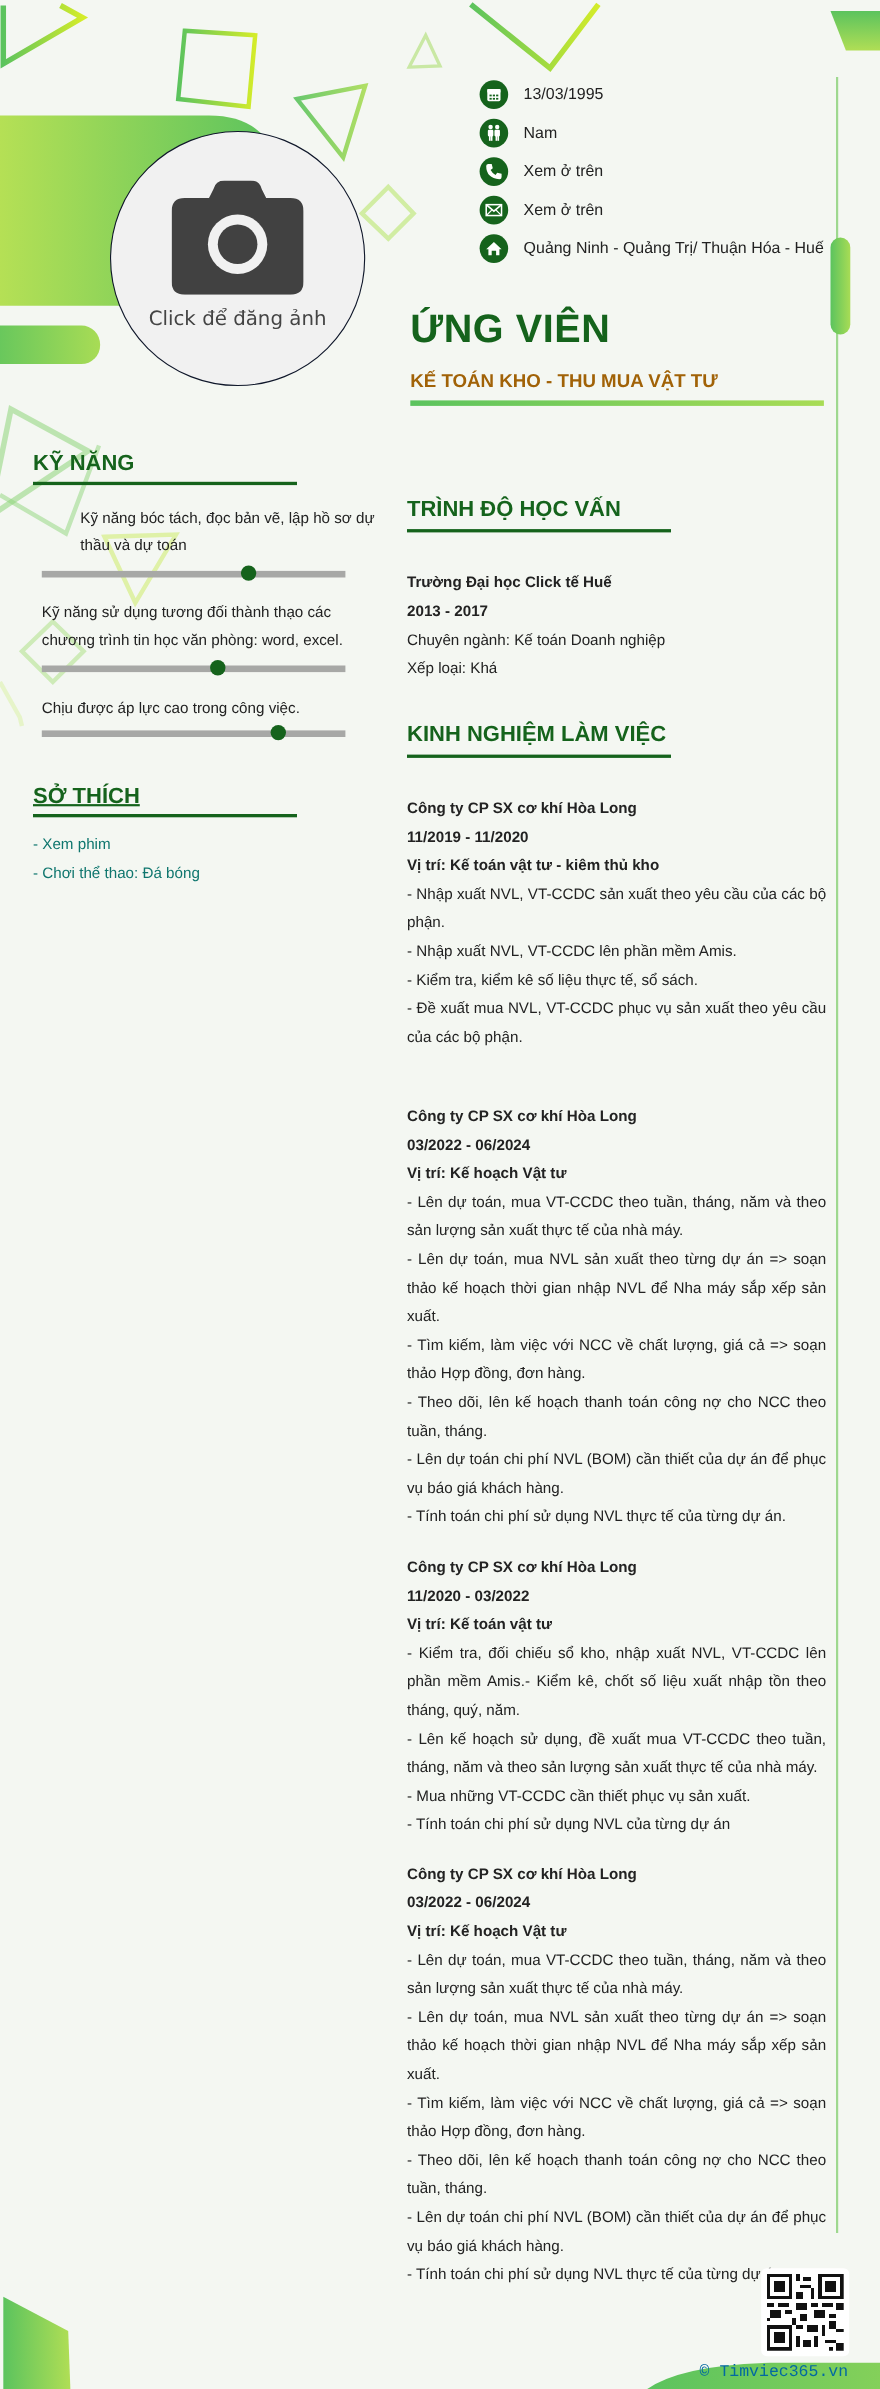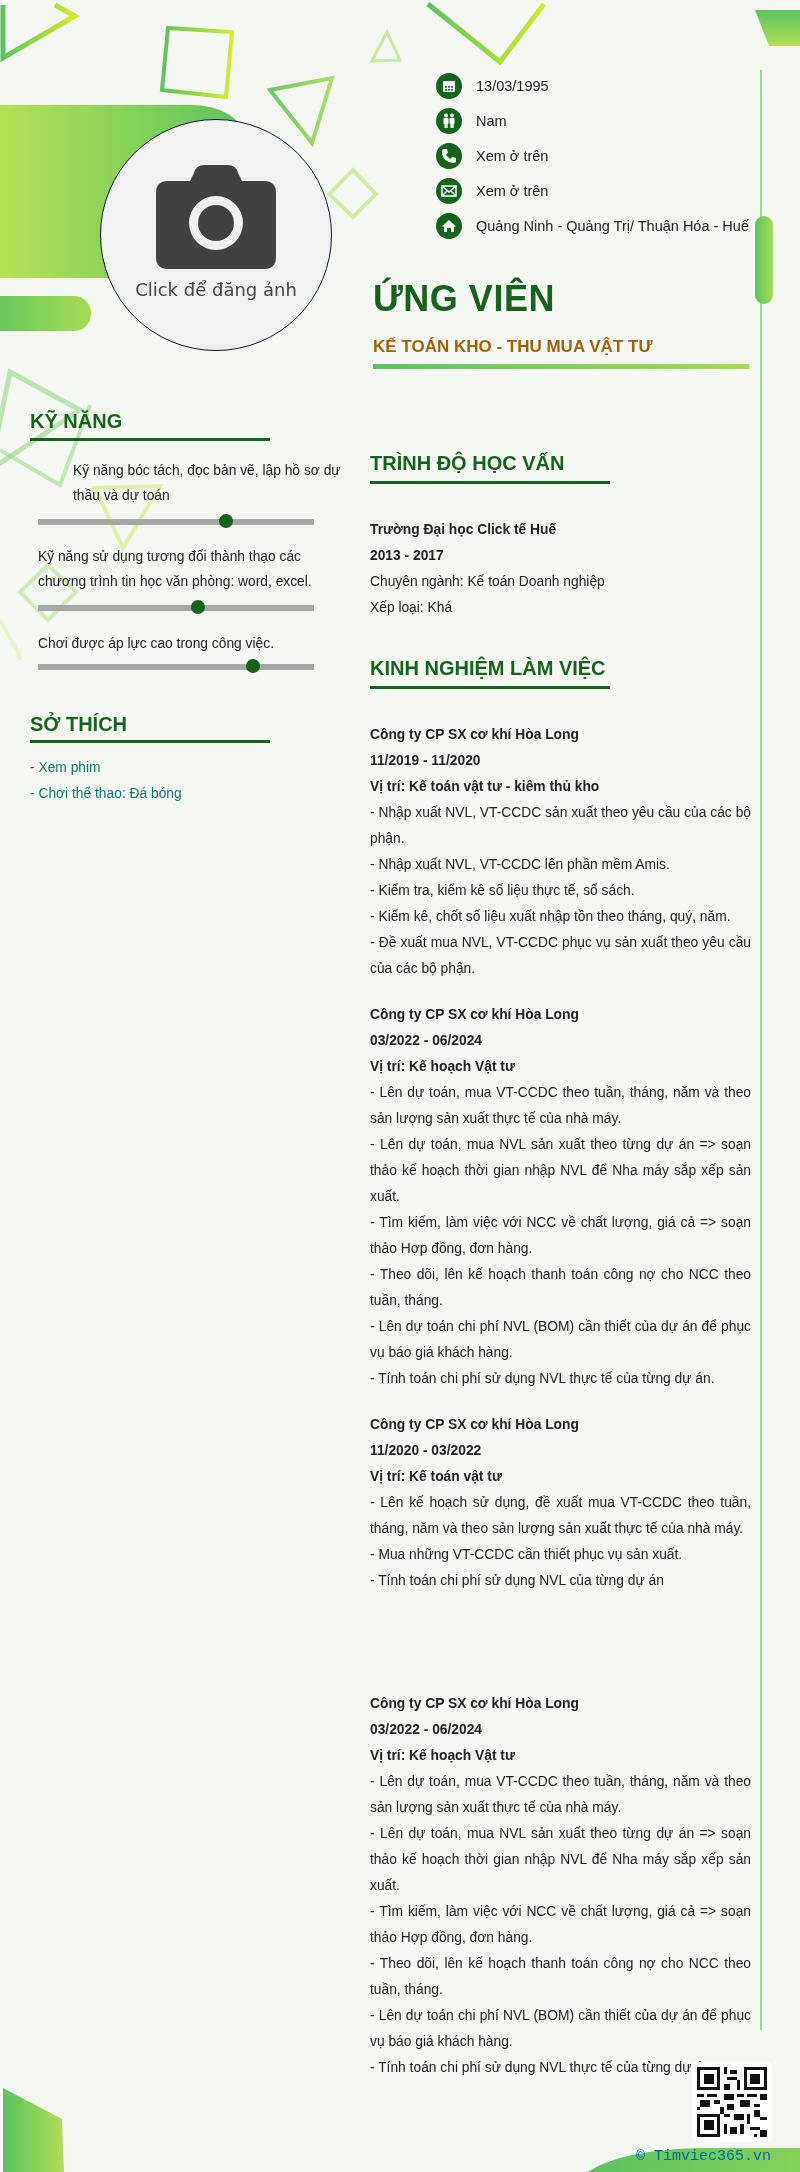--- a/index.html
+++ b/index.html
@@ -235,26 +235,26 @@
 <div class="skill-text" style="top:458px;margin-left:35px;">Kỹ năng bóc tách, đọc bản vẽ, lập hồ sơ dự thầu và dự toán</div>
 <div class="skill-bar" style="top:519px;">
   <span class="skill-knob" style="left:68%;"></span>
 </div>
 
 <div class="skill-text" style="top:544px;">Kỹ năng sử dụng tương đối thành thạo các chương trình tin học văn phòng: word, excel.</div>
 <div class="skill-bar" style="top:605px;">
   <span class="skill-knob" style="left:58%;"></span>
 </div>
 
-<div class="skill-text" style="top:631px;">Chơi được áp lực cao trong công việc.</div>
+<div class="skill-text" style="top:631px;">Chịu được áp lực cao trong công việc.</div>
 <div class="skill-bar" style="top:664px;">
   <span class="skill-knob" style="left:78%;"></span>
 </div>
 
-<div class="sec-title" style="left:30px;top:713px;">SỞ THÍCH</div>
+<div class="sec-title" style="left:30px;top:713px;text-decoration:underline;">SỞ THÍCH</div>
 <div class="sec-line" style="left:30px;top:740px;width:240px;"></div>
 <div class="hobby" style="top:760px;">- Xem phim</div>
 <div class="hobby" style="top:786px;">- Chơi thể thao: Đá bóng</div>
 
 <div class="sec-title" style="left:370px;top:452px;">TRÌNH ĐỘ HỌC VẤN</div>
 <div class="sec-line" style="left:370px;top:481px;width:240px;"></div>
 <div class="rblock" style="top:517px;">
   <div class="b">Trường Đại học Click tế Huế</div>
   <div class="b">2013 - 2017</div>
   <div>Chuyên ngành: Kế toán Doanh nghiệp</div>
@@ -264,40 +264,40 @@
 <div class="sec-title" style="left:370px;top:657px;">KINH NGHIỆM LÀM VIỆC</div>
 <div class="sec-line" style="left:370px;top:686px;width:240px;"></div>
 
 <div class="rblock" style="top:722px;">
   <div class="b">Công ty CP SX cơ khí Hòa Long</div>
   <div class="b">11/2019 - 11/2020</div>
   <div class="b">Vị trí: Kế toán vật tư - kiêm thủ kho</div>
   <div class="d">- Nhập xuất NVL, VT-CCDC sản xuất theo yêu cầu của các bộ phận.</div>
   <div class="d">- Nhập xuất NVL, VT-CCDC lên phần mềm Amis.</div>
   <div class="d">- Kiểm tra, kiểm kê số liệu thực tế, sổ sách.</div>
-  <div class="d">- Kiểm kê, chốt số liệu xuất nhập tồn theo tháng, quý, năm.</div>
   <div class="d">- Đề xuất mua NVL, VT-CCDC phục vụ sản xuất theo yêu cầu của các bộ phận.</div>
 </div>
 
 <div class="rblock" style="top:1002px;">
   <div class="b">Công ty CP SX cơ khí Hòa Long</div>
   <div class="b">03/2022 - 06/2024</div>
   <div class="b">Vị trí: Kế hoạch Vật tư</div>
   <div class="d">- Lên dự toán, mua VT-CCDC theo tuần, tháng, năm và theo sản lượng sản xuất thực tế của nhà máy.</div>
   <div class="d">- Lên dự toán, mua NVL sản xuất theo từng dự án =&gt; soạn thảo kế hoạch thời gian nhập NVL để Nha máy sắp xếp sản xuất.</div>
   <div class="d">- Tìm kiếm, làm việc với NCC về chất lượng, giá cả =&gt; soạn thảo Hợp đồng, đơn hàng.</div>
   <div class="d">- Theo dõi, lên kế hoạch thanh toán công nợ cho NCC theo tuần, tháng.</div>
   <div class="d">- Lên dự toán chi phí NVL (BOM) cần thiết của dự án để phục vụ báo giá khách hàng.</div>
   <div class="d">- Tính toán chi phí sử dụng NVL thực tế của từng dự án.</div>
 </div>
 
 <div class="rblock" style="top:1412px;">
   <div class="b">Công ty CP SX cơ khí Hòa Long</div>
   <div class="b">11/2020 - 03/2022</div>
   <div class="b">Vị trí: Kế toán vật tư</div>
+  <div class="d">- Kiểm tra, đối chiếu sổ kho, nhập xuất NVL, VT-CCDC lên phần mềm Amis.- Kiểm kê, chốt số liệu xuất nhập tồn theo tháng, quý, năm.</div>
   <div class="d">- Lên kế hoạch sử dụng, đề xuất mua VT-CCDC theo tuần, tháng, năm và theo sản lượng sản xuất thực tế của nhà máy.</div>
   <div class="d">- Mua những VT-CCDC cần thiết phục vụ sản xuất.</div>
   <div class="d">- Tính toán chi phí sử dụng NVL của từng dự án</div>
 </div>
 
 <div class="rblock" style="top:1691px;">
   <div class="b">Công ty CP SX cơ khí Hòa Long</div>
   <div class="b">03/2022 - 06/2024</div>
   <div class="b">Vị trí: Kế hoạch Vật tư</div>
   <div class="d">- Lên dự toán, mua VT-CCDC theo tuần, tháng, năm và theo sản lượng sản xuất thực tế của nhà máy.</div>

